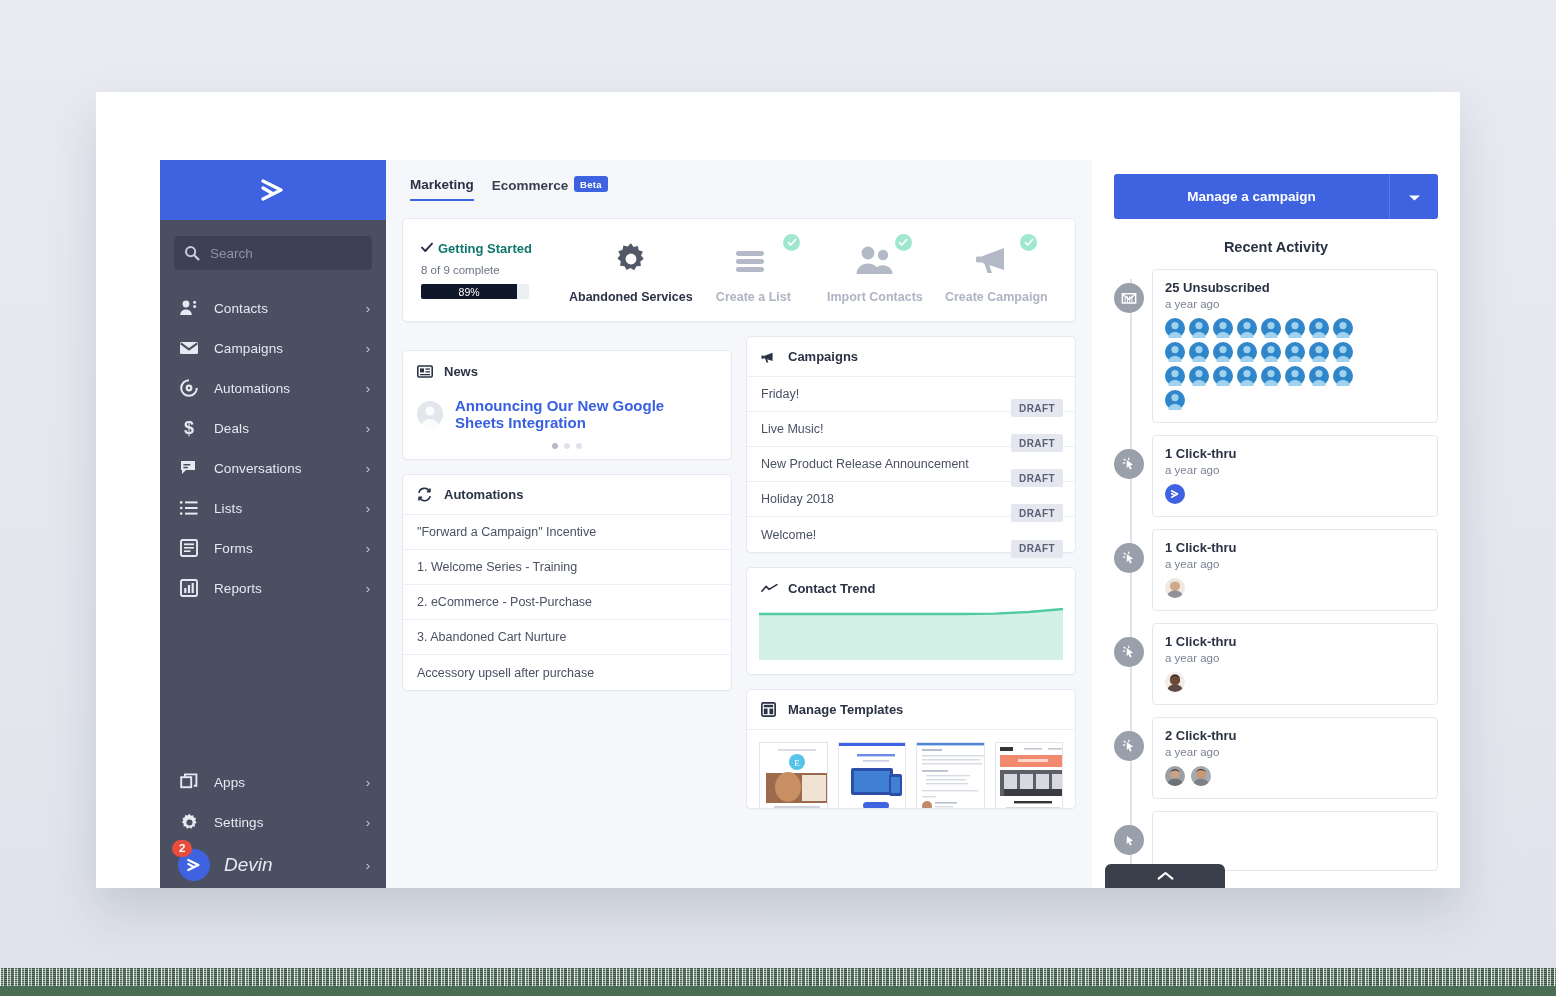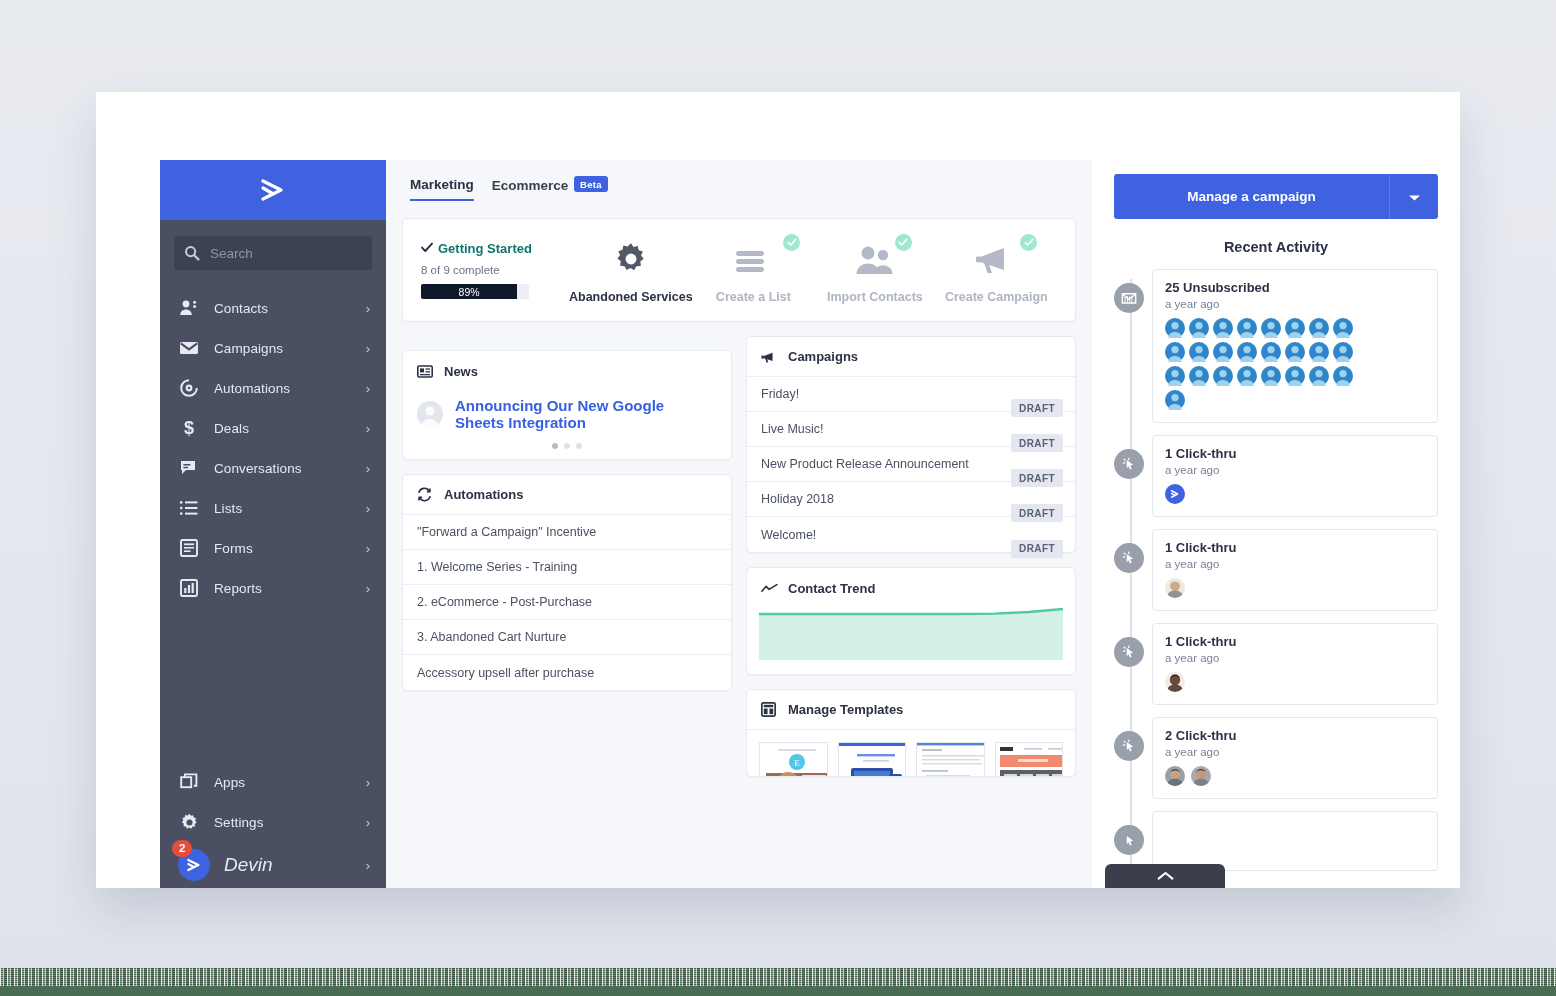--- a/index.html
+++ b/index.html
@@ -616,21 +616,21 @@
               <span class="htxt">Contact Trend</span>
             </div>
             <div class="trend-body">
               <svg class="trend-svg" viewBox="0 0 300 52" preserveAspectRatio="none">
                 <polygon points="0,6 33,6 66,6 100,6 133,6 166,6 200,6 233,5.6 266,4 300,1 300,52 0,52" fill="#d4f1e7"></polygon>
                 <polyline points="0,6 33,6 66,6 100,6 133,6 166,6 200,6 233,5.6 266,4 300,1" fill="none" stroke="#4ecba0" stroke-width="2.4" stroke-linejoin="round" stroke-linecap="round" vector-effect="non-scaling-stroke"></polyline>
               </svg>
             </div>
           </div>
 
-          <div class="card" style="margin-top:14px; height:88px; overflow:hidden;">
+          <div class="card" style="margin-top:14px; height:120px; overflow:hidden;">
             <div class="chead">
               <span class="hic">
                 <svg width="15" height="15" viewBox="0 0 16 16">
                     <rect x="0.9" y="0.9" width="14.2" height="14.2" rx="1.4" fill="none" stroke="#2b3245" stroke-width="1.8"></rect>
                     <rect x="3" y="3" width="10" height="2.6" fill="#2b3245"></rect>
                     <rect x="3" y="7" width="4" height="6" fill="#2b3245"></rect>
                     <rect x="9" y="7" width="4" height="6" fill="#2b3245"></rect>
                   </svg>
               </span>
               <span class="htxt">Manage Templates</span>

